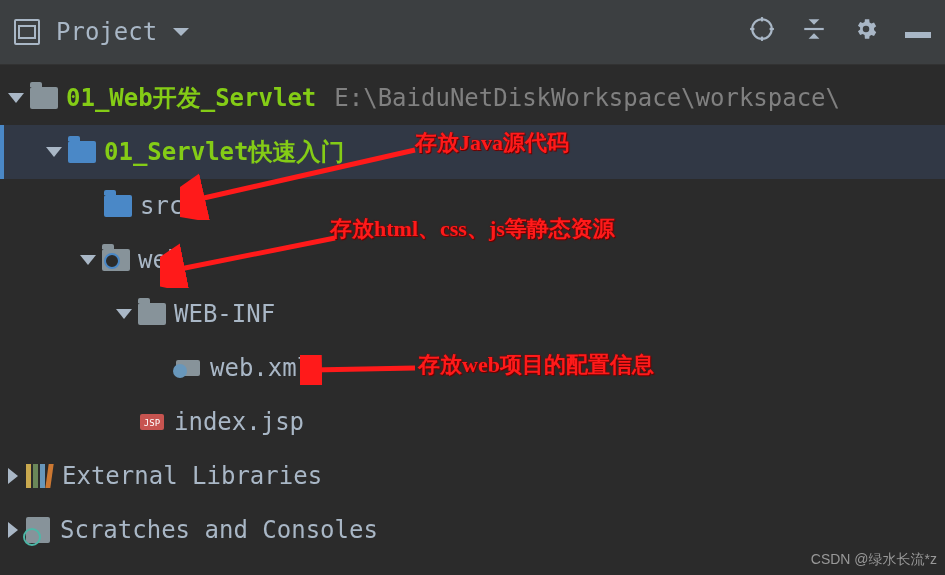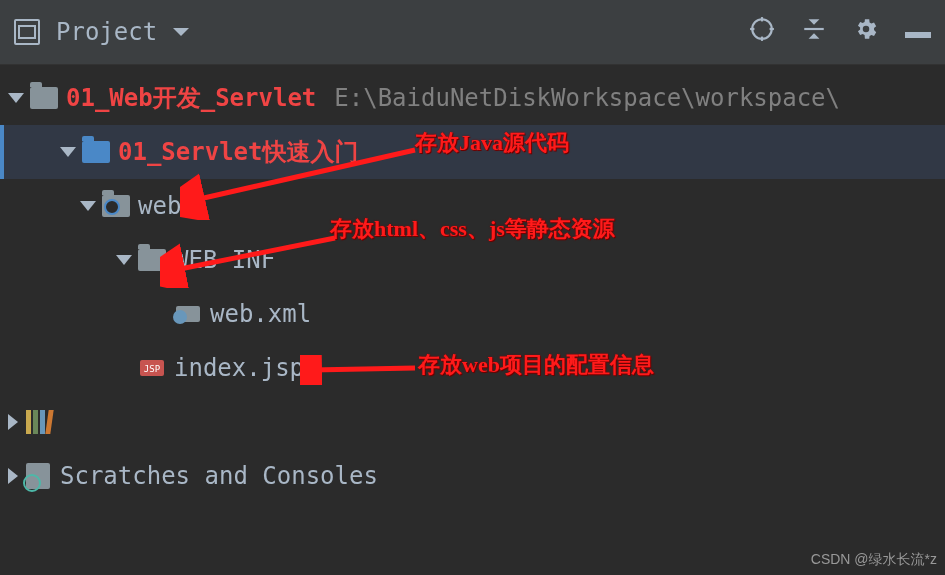--- a/index.html
+++ b/index.html
@@ -154,21 +154,21 @@
   }
   .scratch-icon::after {
     content: "";
     position: absolute;
     bottom: -3px; left: -3px;
     width: 14px; height: 14px;
     border: 2px solid #4db8a8;
     border-radius: 50%;
   }
   .dim { color: #808080; }
-  .bold { font-weight: bold; color: #ef4444; }
+  .bold { font-weight: bold; color: #84cc16; }
   .annotation {
     position: absolute;
     font-family: "KaiTi", "STKaiti", serif;
     font-size: 22px;
     font-weight: bold;
     color: #ff1a1a;
     text-shadow: 0 0 2px #8b0000, 1px 1px 0 #660000;
     pointer-events: none;
   }
   .arrow-svg { position: absolute; pointer-events: none; }
@@ -222,26 +222,30 @@
 
 <div class="tree">
   <div class="tree-row">
     <span class="triangle-down"></span>
     <span class="folder-icon"></span>
     <span class="bold">01_Web开发_Servlet</span>
     <span style="width:18px"></span>
     <span class="dim">E:\BaiduNetDiskWorkspace\workspace\</span>
   </div>
 
-  <div class="tree-row selected" style="padding-left:56px">
+  <div class="tree-row selected" style="padding-left:42px">
     <span class="triangle-down"></span>
     <span class="folder-icon module"></span>
     <span class="bold">01_Servlet快速入门</span>
   </div>
 
+  <div class="tree-row" style="padding-left:104px">
+    <span class="folder-icon src"></span>
+    <span>src</span>
+  </div>
 
   <div class="tree-row" style="padding-left:80px">
     <span class="triangle-down"></span>
     <span class="folder-icon web"></span>
     <span>web</span>
   </div>
 
   <div class="tree-row" style="padding-left:116px">
     <span class="triangle-down"></span>
     <span class="folder-icon"></span>
@@ -259,20 +263,21 @@
   </div>
 
   <div class="tree-row">
     <span class="triangle-right"></span>
     <span class="lib-icon">
         <span></span>
         <span></span>
         <span></span>
         <span></span>
       </span>
+    <span>External Libraries</span>
   </div>
 
   <div class="tree-row">
     <span class="triangle-right"></span>
     <span class="scratch-icon"></span>
     <span>Scratches and Consoles</span>
   </div>
 </div>
 
 <div class="annotation" style="left:415px; top:128px">存放Java源代码</div>

